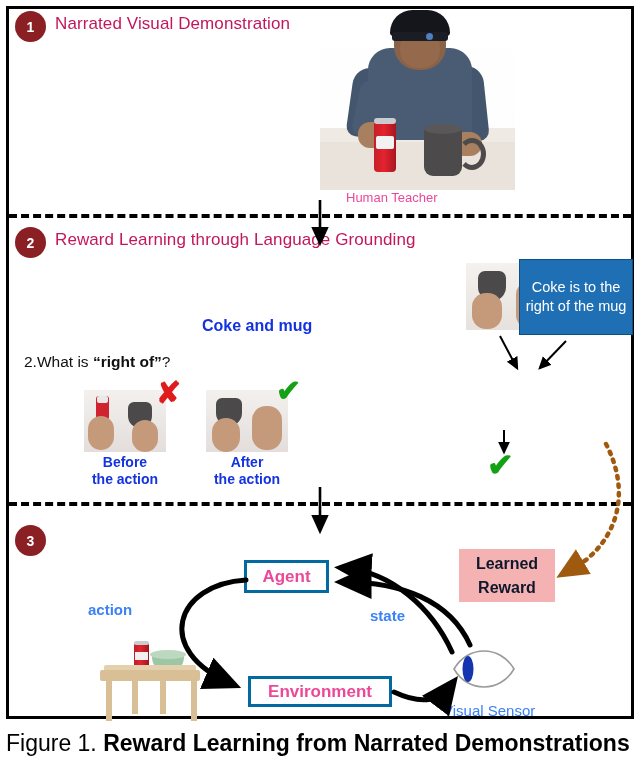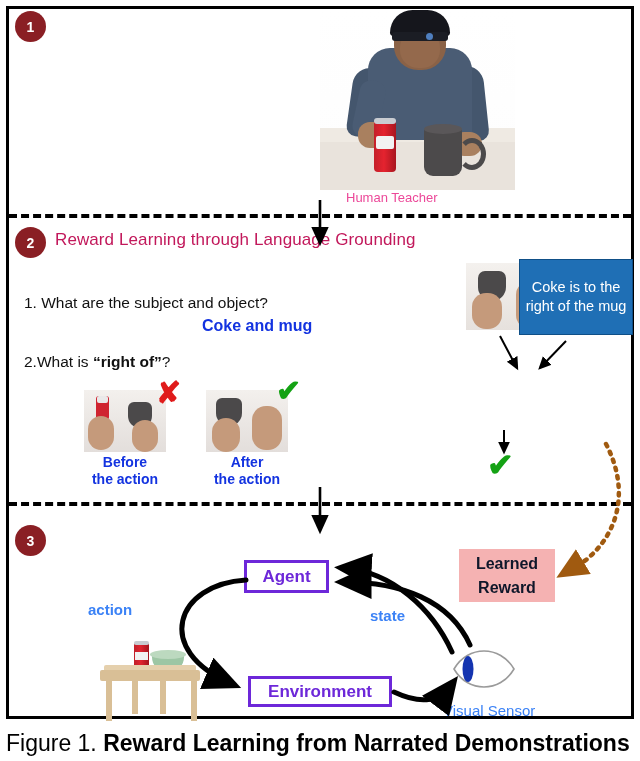--- a/index.html
+++ b/index.html
@@ -97,22 +97,22 @@
             border:1px solid #0f4f87;color:#fff;font-size:14.5px;line-height:19px;text-align:center;
             display:flex;align-items:center;justify-content:center;box-sizing:border-box;}
   #pink-box{position:absolute;left:455px;top:373px;width:104px;height:54px;background:#f5b2b2;
             color:#111;font-size:15px;line-height:20px;text-align:center;display:flex;
             align-items:center;justify-content:center;box-sizing:border-box;}
 
   
   #badge3{left:15px;top:525px;}
   #title3{left:55px;top:528px;}
 
-  .box3{position:absolute;border:3px solid #6d28d9;background:#fff;font-weight:bold;font-size:17px;
-        display:flex;align-items:center;justify-content:center;box-sizing:border-box;color:#6d28d9;}
+  .box3{position:absolute;border:3px solid #0369a1;background:#fff;font-weight:bold;font-size:17px;
+        display:flex;align-items:center;justify-content:center;box-sizing:border-box;color:#ec4899;}
   #agent-box{left:244px;top:560px;width:85px;height:33px;}
   #env-box{left:248px;top:676px;width:144px;height:31px;}
 
   #learned-box{position:absolute;left:459px;top:549px;width:96px;height:53px;background:#f5b2b2;
                color:#0f172a;font-weight:bold;font-size:16px;line-height:24px;text-align:center;
                display:flex;align-items:center;justify-content:center;box-sizing:border-box;}
 
   .lbl3{position:absolute;font-weight:bold;font-size:15px;color:#3b82f6;}
   #action-label{left:88px;top:601px;}
   #state-label{left:370px;top:607px;}
@@ -142,20 +142,21 @@
   #caption .bold{font-weight:bold;}
 </style>
 </head>
 <body>
 
 <div id="figure">
 
   <div class="frame"></div>
 
   <div class="badge" id="badge1">1</div>
+  <div class="step-title" id="title1">Narrated Visual Demonstration</div>
 
   <div class="photo" id="teacher-photo">
     <div class="tp-wall"></div>
     <div class="tp-table"></div>
     <div class="tp-table-top"></div>
     <div class="tp-shoulderL"></div>
     <div class="tp-shoulderR"></div>
     <div class="tp-body"></div>
     <div class="tp-neck"></div>
     <div class="tp-head"></div>
@@ -174,21 +175,20 @@
     <div class="tp-mug-handle"></div>
   </div>
   <div class="caption-photo" id="teacher-caption">Human Teacher</div>
 
 
   <div class="divider" id="div1"></div>
 
   <div class="badge" id="badge2">2</div>
   <div class="step-title" id="title2">Reward Learning through Language Grounding</div>
 
-  <div class="q-line" id="q1">1. What are the subject and object?</div>
   <div class="q-line" id="a1">Coke and mug</div>
   <div class="q-line" id="q2"><span>2.What is </span><b>“right of”</b><span>?</span></div>
 
   <div class="handshot" id="before-shot">
     <div class="hs-surface"></div>
     <div class="hs-can" style="left:12px;top:6px;width:13px;height:24px;"></div>
     <div class="hs-can-w" style="left:13px;top:6px;width:11px;height:7px;"></div>
     <div class="hs-hand" style="left:4px;top:26px;width:26px;height:34px;"></div>
     <div class="hs-mug" style="left:44px;top:12px;width:24px;height:26px;border-radius:6px 6px 12px 12px;"></div>
     <div class="hs-hand" style="left:48px;top:30px;width:26px;height:32px;"></div>

